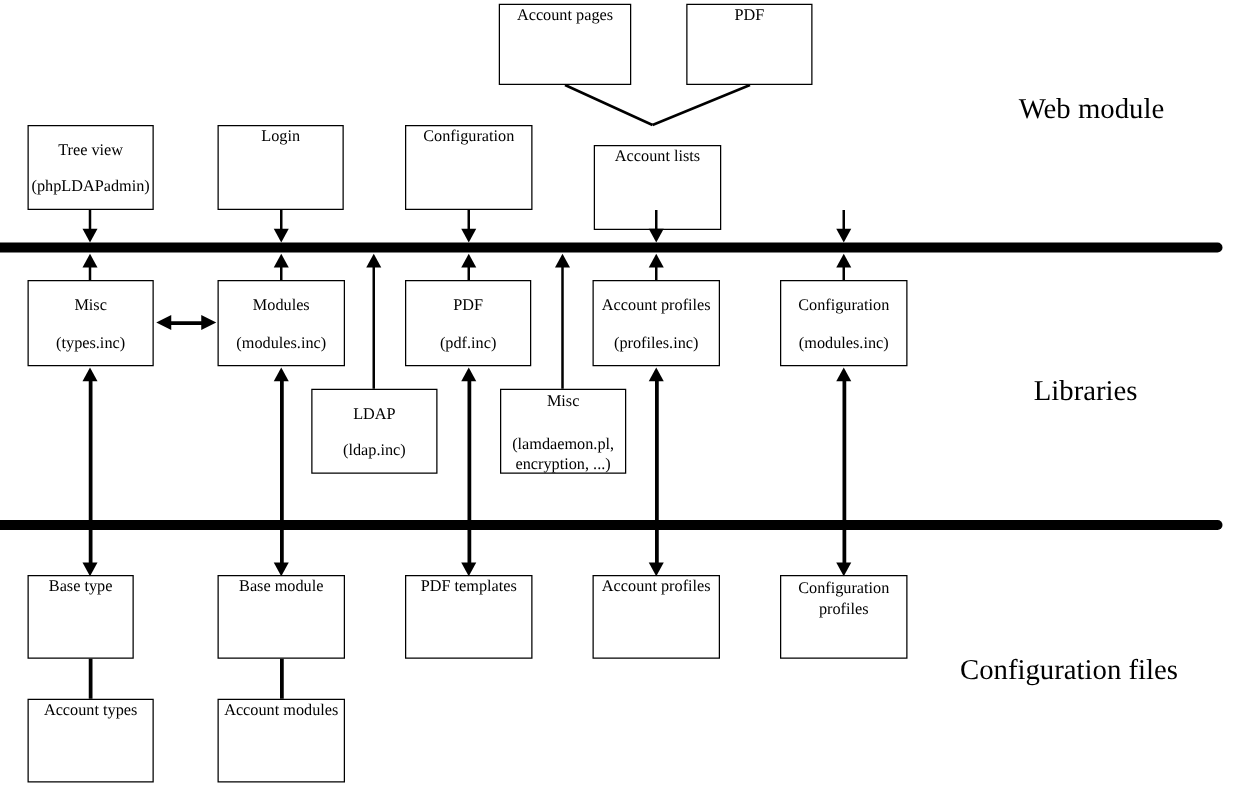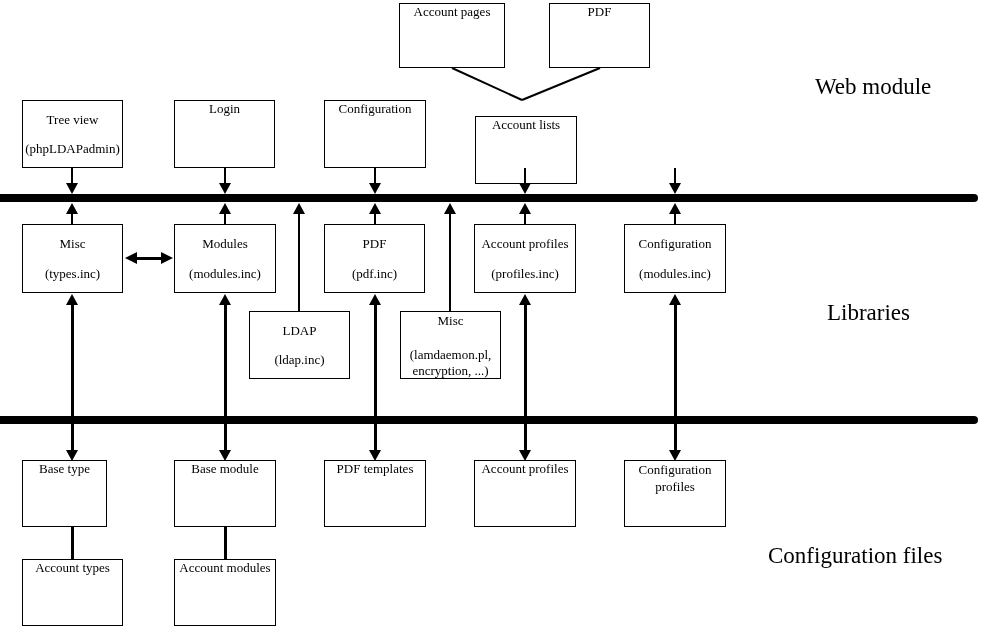--- a/index.html
+++ b/index.html
@@ -61,21 +61,21 @@
   <svg class="overlay" width="988" height="628">
     <line x1="452" y1="68" x2="522" y2="100" stroke="#000000" stroke-width="2"></line>
     <line x1="600" y1="68" x2="522" y2="100" stroke="#000000" stroke-width="2"></line>
   </svg>
 
   <div class="bus" style="top:194px"></div>
   <div class="bus" style="top:416px"></div>
 
   <div class="seclabel" style="left:815px; top:74px">Web module</div>
   <div class="seclabel" style="left:827px; top:300px">Libraries</div>
-  <div class="seclabel" style="left:768px; top:543px">Configuration files</div>
+  <div class="seclabel" style="left:768px; top:523px">Configuration files</div>
 
   <div class="box" style="left:399px; top:3px; width:106px; height:65px">
     <div class="bl">Account pages</div>
   </div>
   <div class="box" style="left:549px; top:3px; width:101px; height:65px">
     <div class="bl">PDF</div>
   </div>
 
   <div class="box spread" style="left:22px; top:100px; width:101px; height:68px">
     <div class="bl">Tree view</div>

